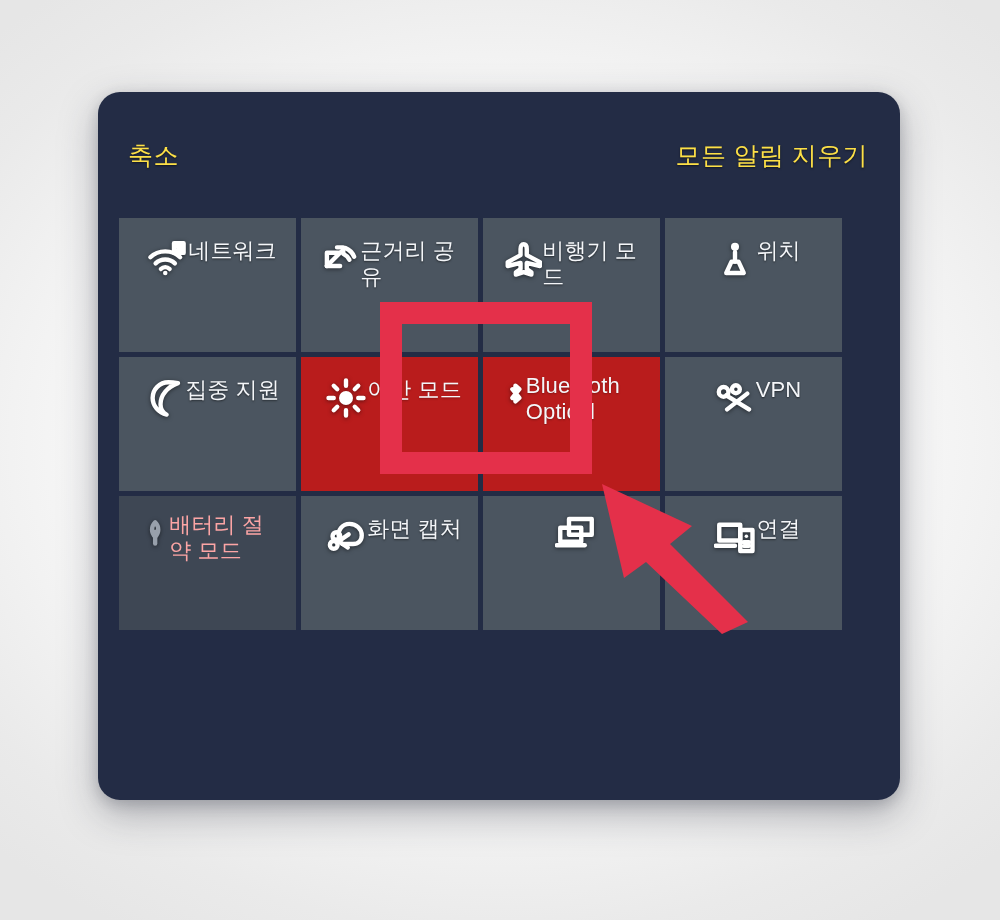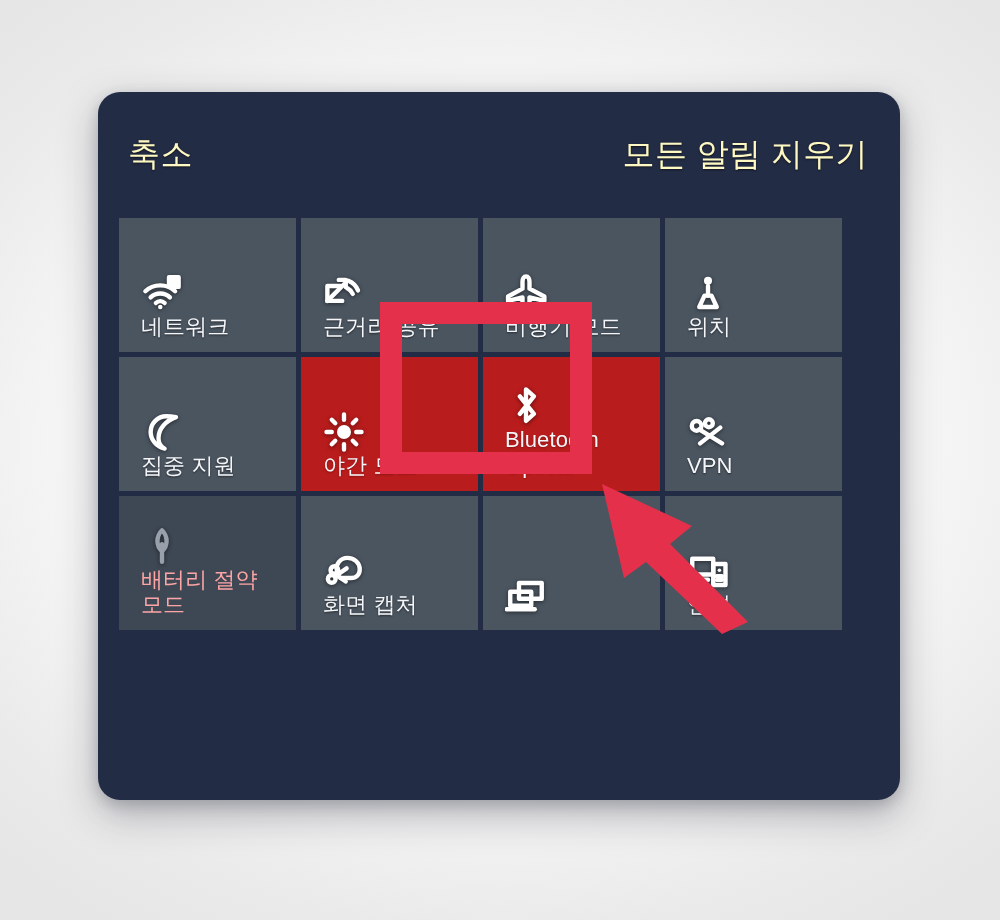--- a/index.html
+++ b/index.html
@@ -45,22 +45,22 @@
     top: 0;
     width: 100%;
     height: 126px;
     display: flex;
     align-items: center;
     justify-content: space-between;
     box-sizing: border-box;
     padding: 0 32px 0 30px;
   }
   .header-link {
-    color: #fef9c3;
-    font-size: 32px;
+    color: #fde047;
+    font-size: 25px;
     letter-spacing: 0.4px;
     text-shadow: 0 1px 2px rgba(0,0,0,0.55);
     cursor: default;
     white-space: nowrap;
   }
 
   
   #tile-grid {
     position: absolute;
     left: 21px;
@@ -72,22 +72,22 @@
     column-gap: 5px;
     row-gap: 5px;
   }
 
   .tile {
     position: relative;
     background: #4b5560;
     box-sizing: border-box;
     padding: 20px 14px 12px 22px;
     display: flex;
-    flex-direction: column;
-    justify-content: flex-end;
+    flex-direction: row;
+    justify-content: center;
     cursor: default;
     overflow: hidden;
   }
   .tile.active {
     background: #b91c1c;
   }
   .tile.disabled {
     background: #3e4754;
   }
   .tile.empty {

